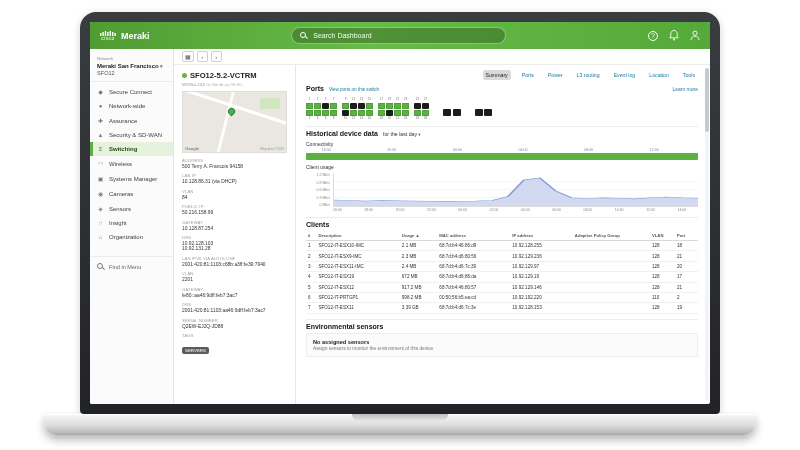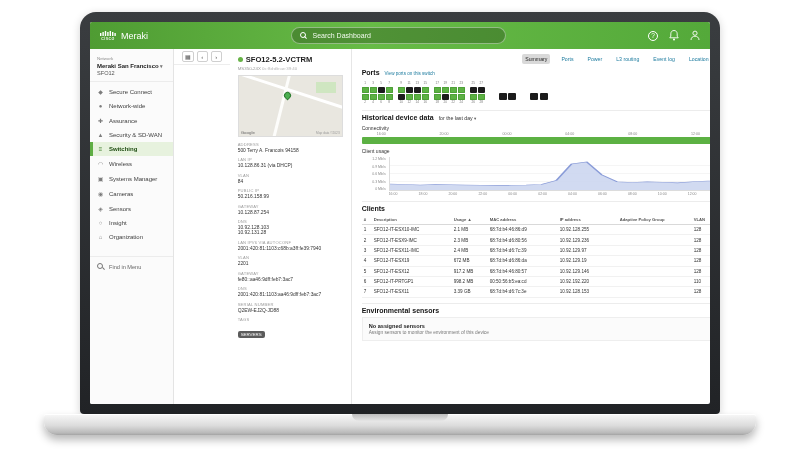--- a/index.html
+++ b/index.html
@@ -17,21 +17,21 @@
     border-radius:2px 2px 13px 13px; box-shadow:0 5px 8px rgba(0,0,0,.28), inset 0 1px 0 #fff; }
   .base-notch { position:absolute; left:50%; transform:translateX(-50%); top:0; width:96px; height:7px;
     background:linear-gradient(#bdbdbd,#e6e6e6); border-radius:0 0 9px 9px; }
 
   
   .hdr { height:27px; background:linear-gradient(90deg,#4f9c33,#67bb46 45%,#54a93a);
     display:flex; align-items:center; padding:0 10px; flex:0 0 auto; }
   .logo { display:flex; align-items:center; gap:5px; color:#fff; }
   .logo-col { display:flex; flex-direction:column; align-items:center; line-height:1; }
   .logo-cisco { font-size:5px; letter-spacing:.4px; }
-  .logo-meraki { font-size:9px; font-weight:normal; color:#fff; }
+  .logo-meraki { font-size:9px; font-weight:bold; color:#fff; }
   .search { margin:0 auto; width:215px; height:17px; background:rgba(0,0,0,.22);
     border:1px solid rgba(255,255,255,.4); border-radius:9px; display:flex; align-items:center;
     gap:6px; padding:0 8px; color:#fff; }
   .search-text { font-size:7px; color:#f2fbee; }
   .mag { display:inline-block; width:7px; height:7px; position:relative; flex:0 0 auto; }
   .mag::before { content:''; position:absolute; left:0; top:0; width:4px; height:4px;
     border:1px solid currentColor; border-radius:50%; }
   .mag::after { content:''; position:absolute; left:4.6px; top:5px; width:3px; height:1px;
     background:currentColor; transform:rotate(45deg); }
   .hdr-right { display:flex; align-items:center; gap:11px; color:#fff; }
@@ -51,21 +51,21 @@
   .side-item { display:flex; align-items:center; gap:5px; padding:4px 7px; font-size:6px;
     color:#3e3e3e; cursor:pointer; }
   .side-item .ic { width:7px; font-size:6px; color:#7c7c7c; text-align:center; flex:0 0 7px; }
   .side-item.active { background:#e7f2de; border-left:3px solid #5fae44; padding-left:4px;
     color:#1f4d12; font-weight:bold; }
   .side-item.active .ic { color:#3f7d2a; }
   .find-menu { margin-top:12px; border-top:1px solid #ececec; padding:6px 7px; color:#666;
     display:flex; align-items:center; gap:5px; font-size:5.6px; }
   .find-menu .mag { color:#777; }
 
-  .right-area { flex:1; display:flex; flex-direction:row; min-width:0; }
+  .right-area { flex:1; display:flex; flex-direction:column; min-width:0; }
   .content-top { height:16px; flex:0 0 16px; border-bottom:1px solid #ededed; display:flex;
     align-items:center; gap:3px; padding:0 8px; }
   .tbtn { min-width:11px; height:11px; border:1px solid #cfcfcf; border-radius:2px; background:#fff;
     font-size:6px; color:#555; display:flex; align-items:center; justify-content:center; padding:0 2px; }
 
   .cols { flex:1; display:flex; min-height:0; }
 
   
   .panel { width:122px; flex:0 0 122px; border-right:1px solid #e6e6e6; padding:6px 8px;
     overflow:hidden; }

